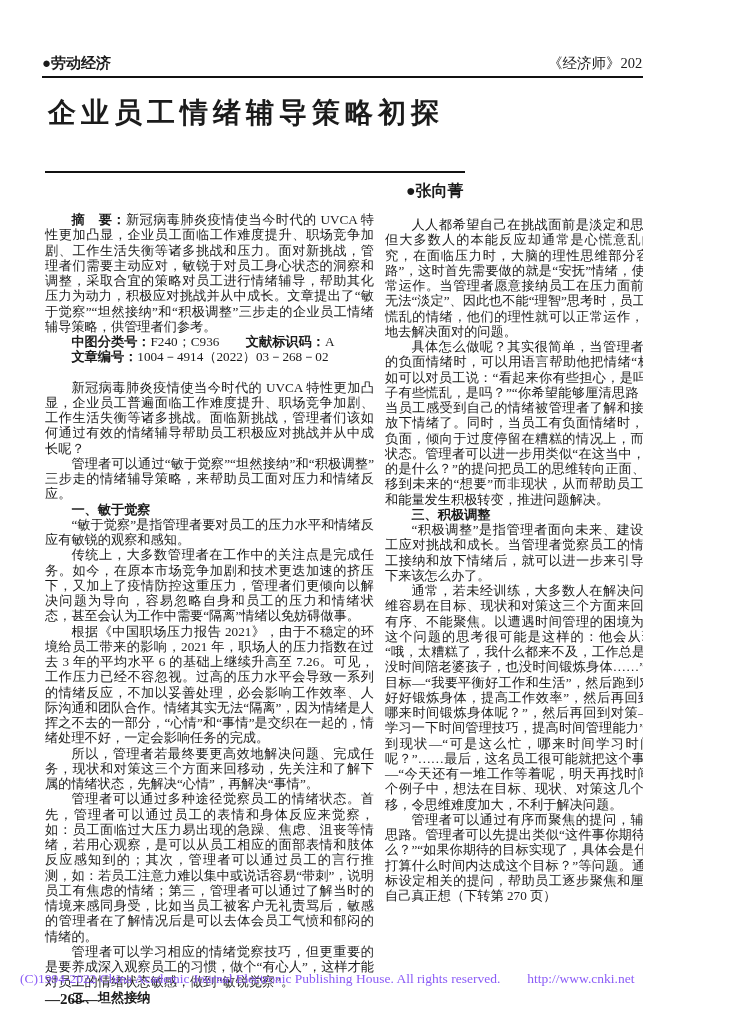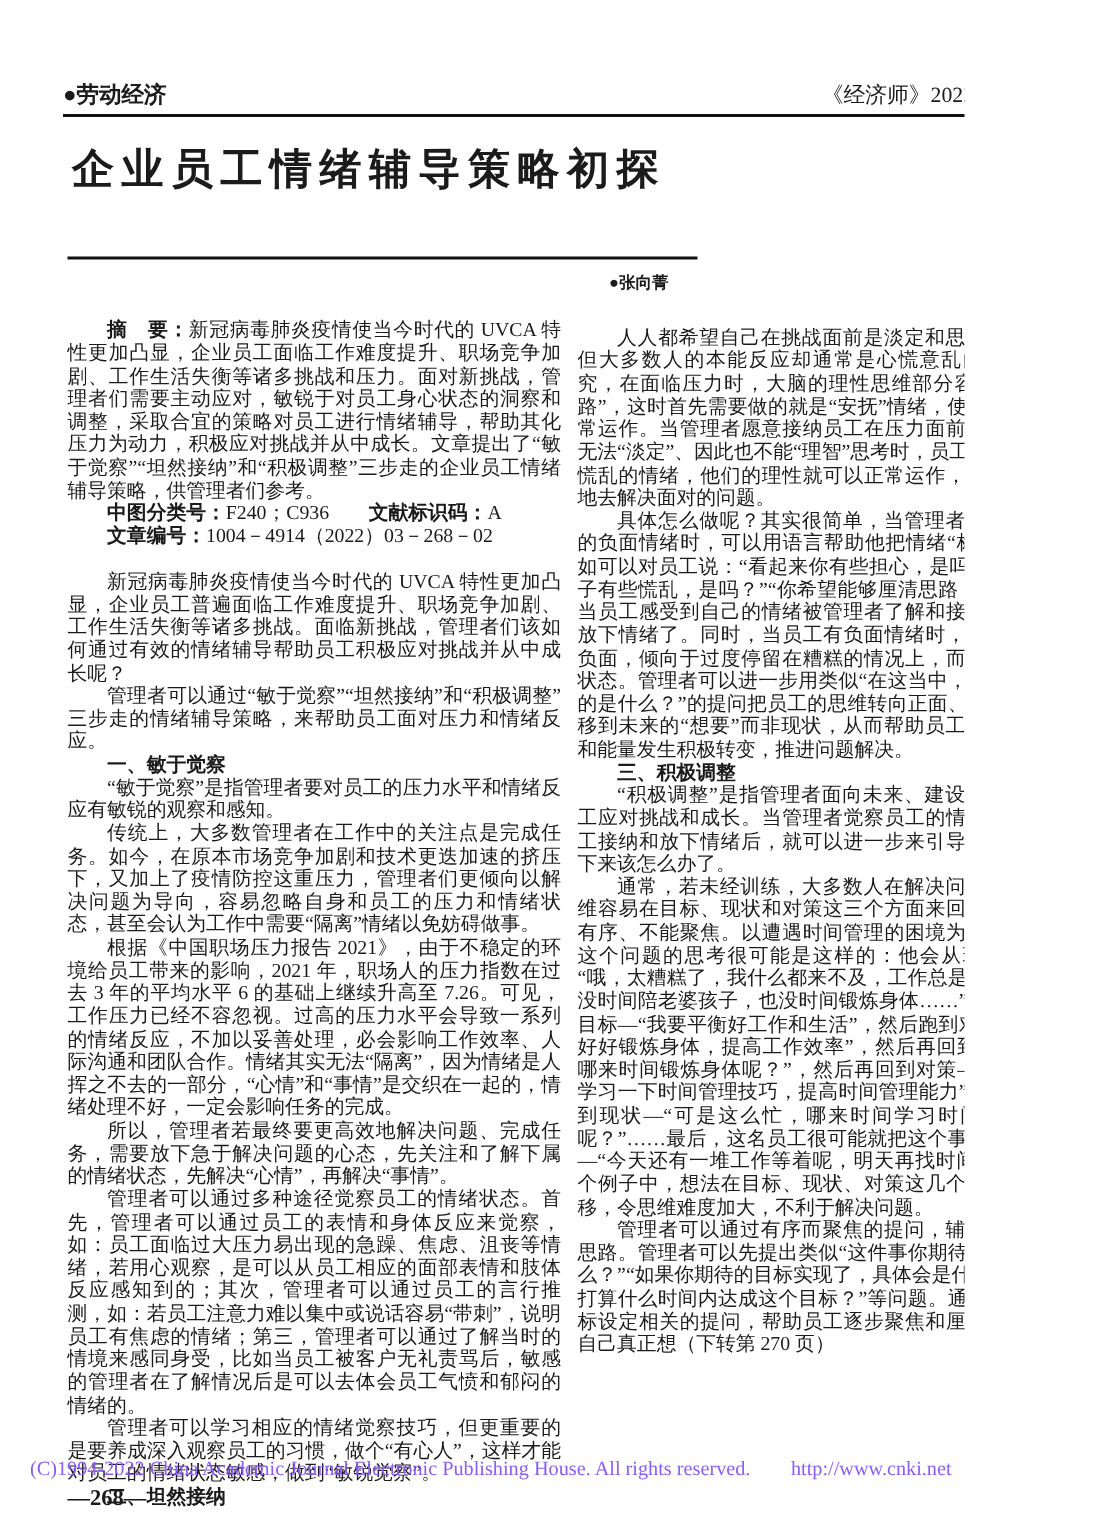--- a/index.html
+++ b/index.html
@@ -12,21 +12,21 @@
          display:flex; justify-content:space-between; align-items:baseline; }
   .hdr-section { font-family:"Liberation Sans", sans-serif; font-weight:bold; font-size:15px; }
   .hdr-issue   { font-size:14.5px; }
   .hdr-rule { position:absolute; left:42px; top:76px; width:669px; height:2px; background:#111; }
   
   .title { position:absolute; left:48px; top:94px; width:445px;
            font-size:28px; font-weight:bold; letter-spacing:5px;
            font-family:Liberation Sans, sans-serif; white-space:nowrap; }
   .title-rule { position:absolute; left:45px; top:171px; width:420px; height:2px; background:#111; }
   .author { position:absolute; left:406px; top:181px;
-            font-family:Liberation Mono, monospace; font-weight:bold; font-size:11px; }
+            font-family:Liberation Mono, monospace; font-weight:bold; font-size:16px; }
   
   .col { font-size:13.2px; line-height:15.25px; }
   .col-right-top  { position:absolute; left:487px; top:88px;  width:226px; line-height:15.45px; }
   .col-left       { position:absolute; left:45px;  top:212px; width:329px; }
   .col-right-main { position:absolute; left:385px; top:217px; width:327px; }
   .para { margin:0; text-align:justify; text-indent:2em; }
   .para.noindent { text-indent:0; }
   .para.heading  { font-family:"Liberation Sans", sans-serif; font-weight:bold; }
   .hei { font-family:"Liberation Sans", sans-serif; font-weight:bold; }
   .gap2 { display:inline-block; width:2em; }
@@ -58,21 +58,21 @@
       <p class="para"><span class="hei">中图分类号：</span><span>F240；C936</span><span class="gap2"></span><span class="hei">文献标识码：</span><span>A</span></p>
       <p class="para"><span class="hei">文章编号：</span><span>1004－4914（2022）03－268－02</span></p>
     </div>
     <div class="body-block">
         <p class="para ">新冠病毒肺炎疫情使当今时代的 UVCA 特性更加凸显，企业员工普遍面临工作难度提升、职场竞争加剧、工作生活失衡等诸多挑战。面临新挑战，管理者们该如何通过有效的情绪辅导帮助员工积极应对挑战并从中成长呢？</p>
         <p class="para ">管理者可以通过“敏于觉察”“坦然接纳”和“积极调整”三步走的情绪辅导策略，来帮助员工面对压力和情绪反应。</p>
         <p class="para heading">一、敏于觉察</p>
         <p class="para ">“敏于觉察”是指管理者要对员工的压力水平和情绪反应有敏锐的观察和感知。</p>
         <p class="para ">传统上，大多数管理者在工作中的关注点是完成任务。如今，在原本市场竞争加剧和技术更迭加速的挤压下，又加上了疫情防控这重压力，管理者们更倾向以解决问题为导向，容易忽略自身和员工的压力和情绪状态，甚至会认为工作中需要“隔离”情绪以免妨碍做事。</p>
         <p class="para ">根据《中国职场压力报告 2021》，由于不稳定的环境给员工带来的影响，2021 年，职场人的压力指数在过去 3 年的平均水平 6 的基础上继续升高至 7.26。可见，工作压力已经不容忽视。过高的压力水平会导致一系列的情绪反应，不加以妥善处理，必会影响工作效率、人际沟通和团队合作。情绪其实无法“隔离”，因为情绪是人挥之不去的一部分，“心情”和“事情”是交织在一起的，情绪处理不好，一定会影响任务的完成。</p>
-        <p class="para ">所以，管理者若最终要更高效地解决问题、完成任务，需要放下急于解决问题的心态，先关注和了解下属的情绪状态，先解决“心情”，再解决“事情”。</p>
+        <p class="para ">所以，管理者若最终要更高效地解决问题、完成任务，现状和对策这三个方面来回移动，先关注和了解下属的情绪状态，先解决“心情”，再解决“事情”。</p>
         <p class="para ">管理者可以通过多种途径觉察员工的情绪状态。首先，管理者可以通过员工的表情和身体反应来觉察，如：员工面临过大压力易出现的急躁、焦虑、沮丧等情绪，若用心观察，是可以从员工相应的面部表情和肢体反应感知到的；其次，管理者可以通过员工的言行推测，如：若员工注意力难以集中或说话容易“带刺”，说明员工有焦虑的情绪；第三，管理者可以通过了解当时的情境来感同身受，比如当员工被客户无礼责骂后，敏感的管理者在了解情况后是可以去体会员工气愤和郁闷的情绪的。</p>
         <p class="para ">管理者可以学习相应的情绪觉察技巧，但更重要的是要养成深入观察员工的习惯，做个“有心人”，这样才能对员工的情绪状态敏感，做到“敏锐觉察”。</p>
         <p class="para heading">二、坦然接纳</p>
       </div>
   </div>
 
   <div class="col col-right-main">
       <p class="para ">人人都希望自己在挑战面前是淡定和思路清晰的，但大多数人的本能反应却通常是心慌意乱的。根据研究，在面临压力时，大脑的理性思维部分容易陷入“短路”，这时首先需要做的就是“安抚”情绪，使大脑恢复正常运作。当管理者愿意接纳员工在压力面前的本相就是无法“淡定”、因此也不能“理智”思考时，员工就可以放下慌乱的情绪，他们的理性就可以正常运作，更切合实际地去解决面对的问题。</p>
       <p class="para ">具体怎么做呢？其实很简单，当管理者觉察到员工的负面情绪时，可以用语言帮助他把情绪“标明”出来，如可以对员工说：“看起来你有些担心，是吗？”“你一下子有些慌乱，是吗？”“你希望能够厘清思路，是吗？”。当员工感受到自己的情绪被管理者了解和接纳，他就能放下情绪了。同时，当员工有负面情绪时，思维也容易负面，倾向于过度停留在糟糕的情况上，而非其期望的状态。管理者可以进一步用类似“在这当中，你真正想要的是什么？”的提问把员工的思维转向正面、把注意力转移到未来的“想要”而非现状，从而帮助员工的情绪状态和能量发生积极转变，推进问题解决。</p>
       <p class="para heading">三、积极调整</p>

